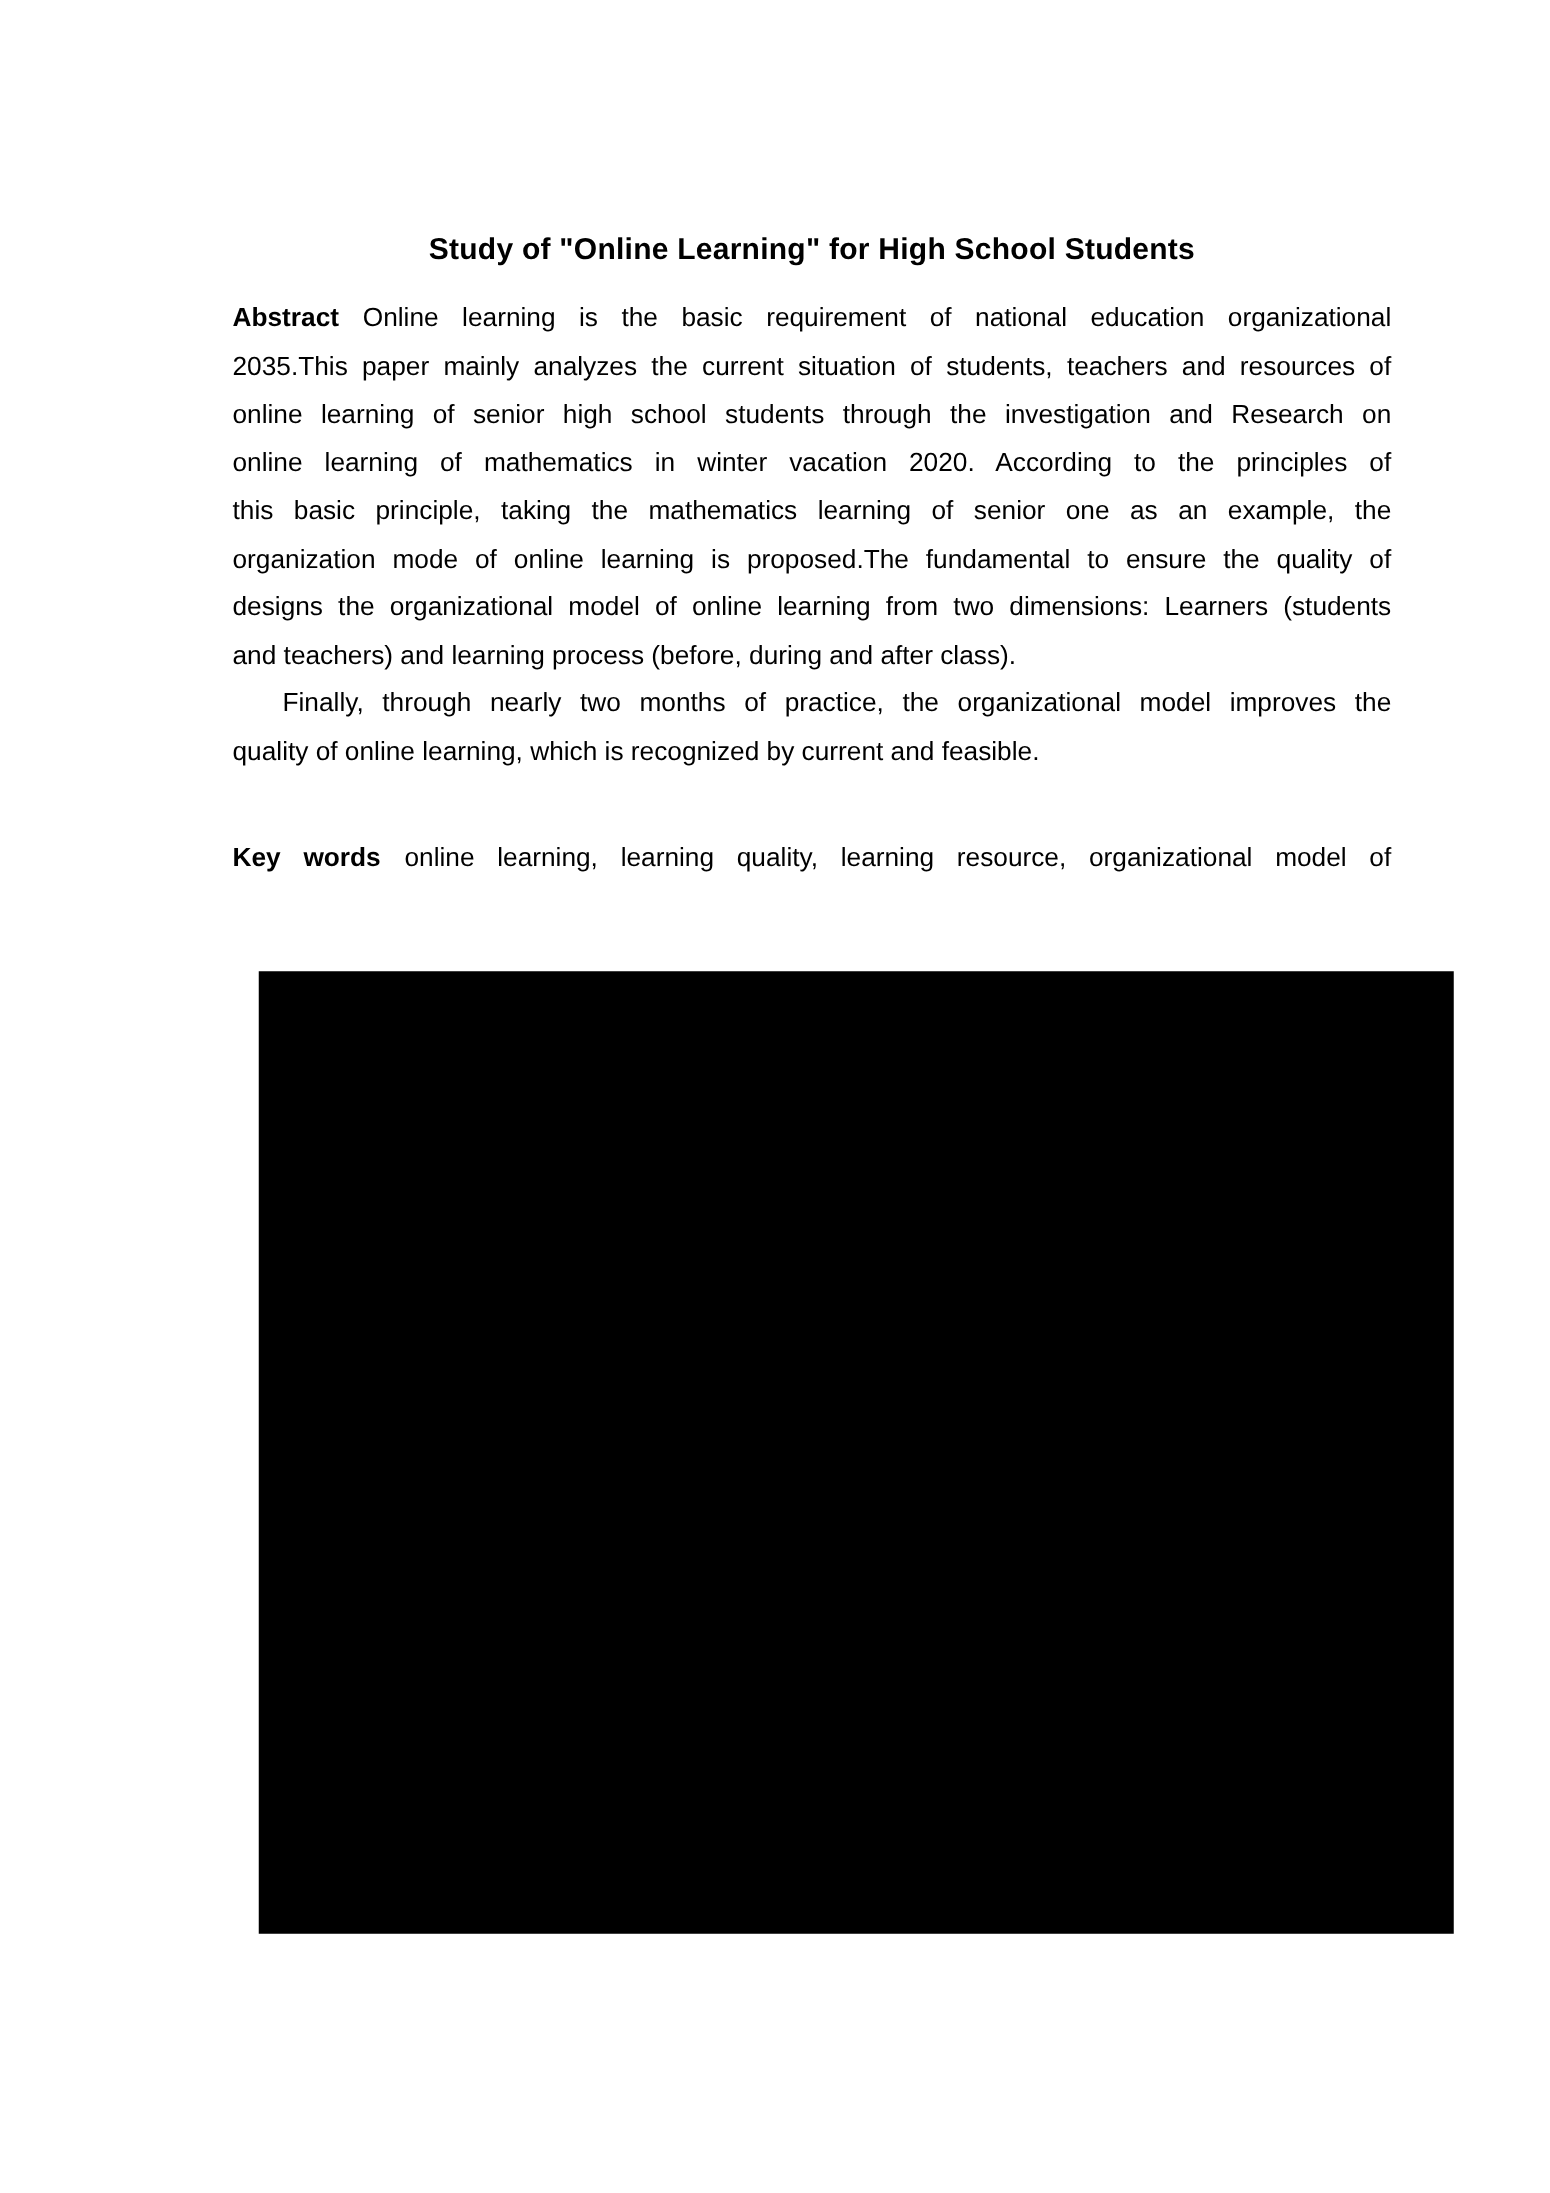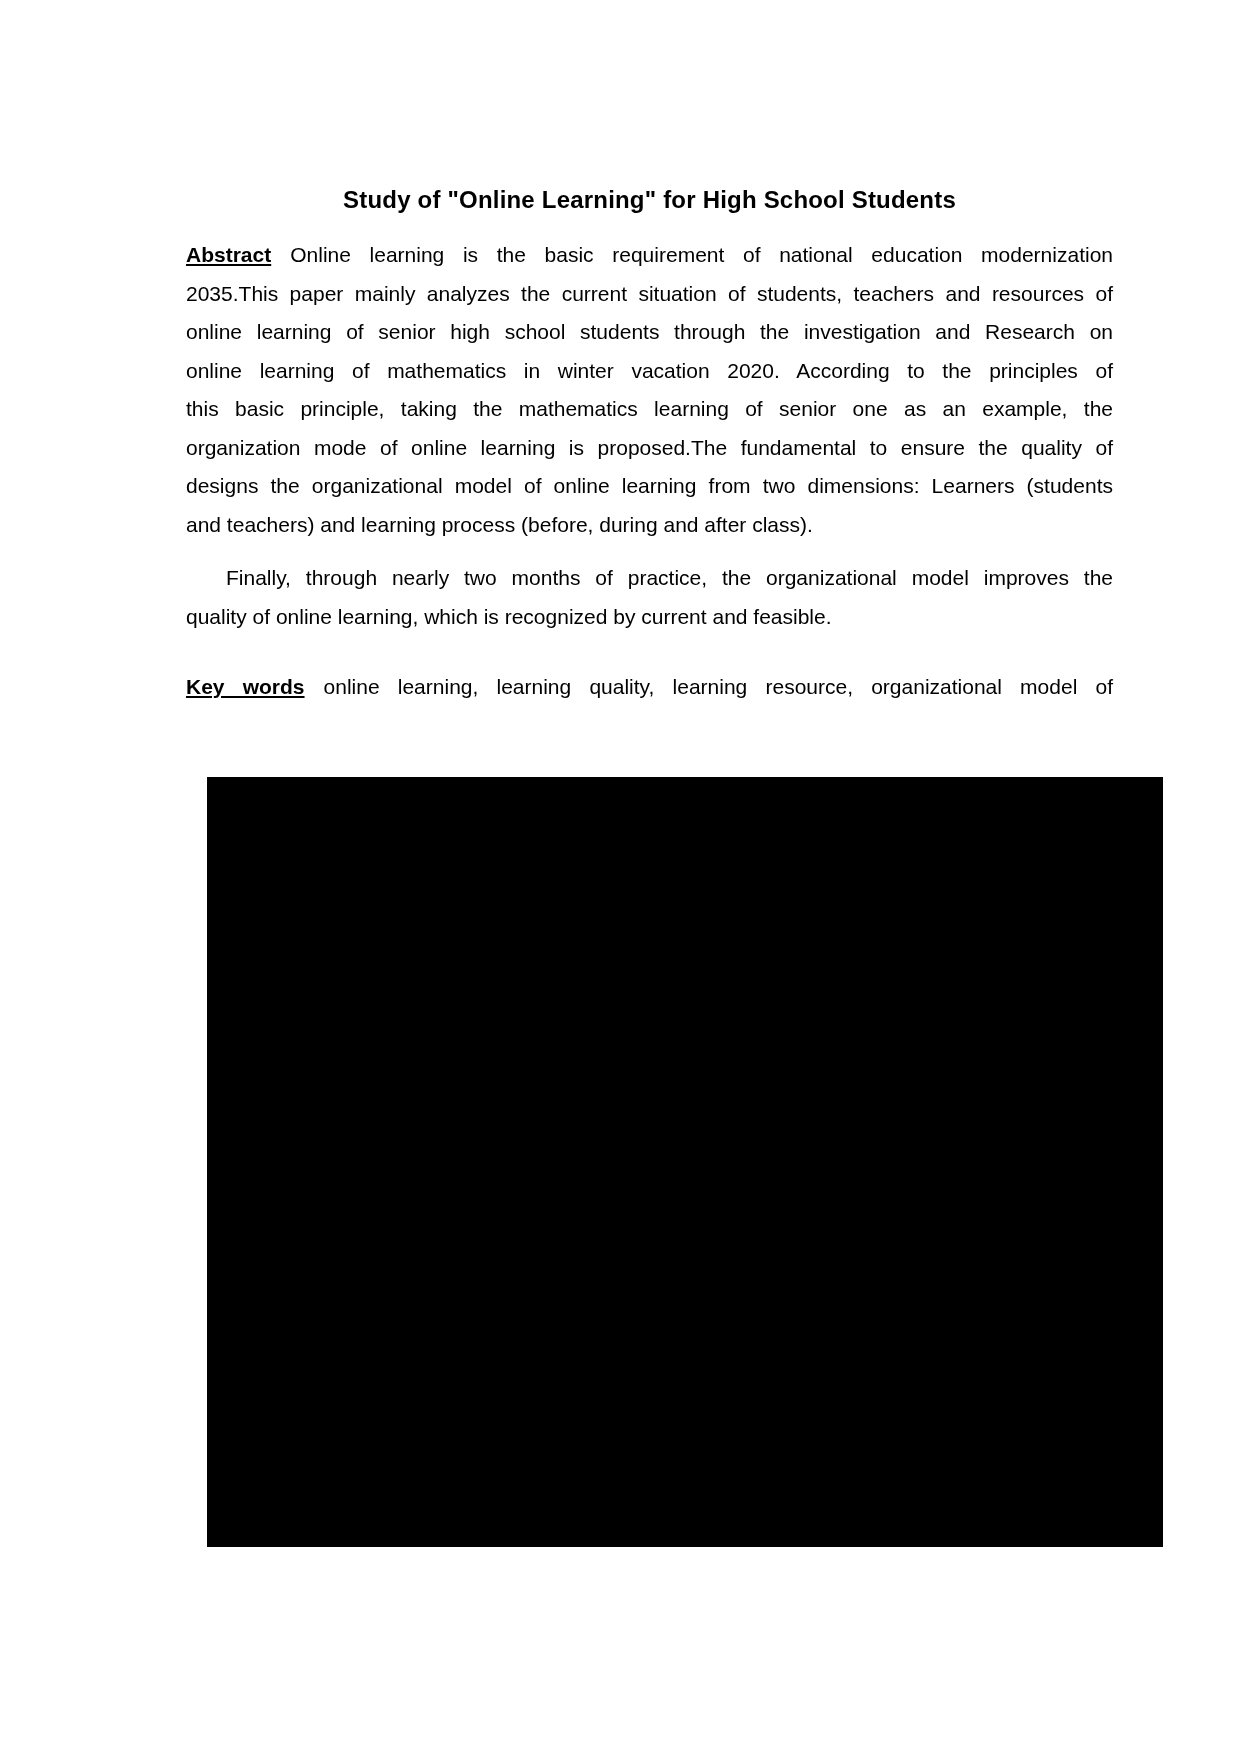--- a/index.html
+++ b/index.html
@@ -40,45 +40,43 @@
   .line {
     text-align: justify;
     text-align-last: justify;
   }
   .line.last {
     text-align: center;
     text-align-last: left;
   }
   .line.indent {
     text-indent: 40px;
-    margin-top: 15px;
   }
   .runin {
     font-weight: bold;
     margin-right: 19px;
-    text-decoration: underline;
   }
   .figure {
     position: absolute;
     top: 777px;
     left: 207px;
     width: 956px;
     height: 770px;
     background: #000000;
   }
 </style>
 </head>
 <body>
 
 <div class="page">
 
   <h1 class="title">Study of "Online Learning" for High School Students</h1>
 
   <div class="textblock abstract-block">
-      <div class="line"><span class="runin">Abstract</span><span>Online learning is the basic requirement of national education modernization</span></div>
+      <div class="line"><span class="runin">Abstract</span><span>Online learning is the basic requirement of national education organizational</span></div>
       <div class="line"><span>2035.This paper mainly analyzes the current situation of students, teachers and resources of</span></div>
       <div class="line"><span>online learning of senior high school students through the investigation and Research on</span></div>
       <div class="line"><span>online learning of mathematics in winter vacation 2020. According to the principles of</span></div>
       <div class="line"><span>this basic principle, taking the mathematics learning of senior one as an example, the</span></div>
       <div class="line"><span>organization mode of online learning is proposed.The fundamental to ensure the quality of</span></div>
       <div class="line"><span>designs the organizational model of online learning from two dimensions: Learners (students</span></div>
       <div class="line last"><span>and teachers) and learning process (before, during and after class).</span></div>
       <div class="line indent"><span>Finally, through nearly two months of practice, the organizational model improves the</span></div>
       <div class="line last"><span>quality of online learning, which is recognized by current and feasible.</span></div>
     </div>

